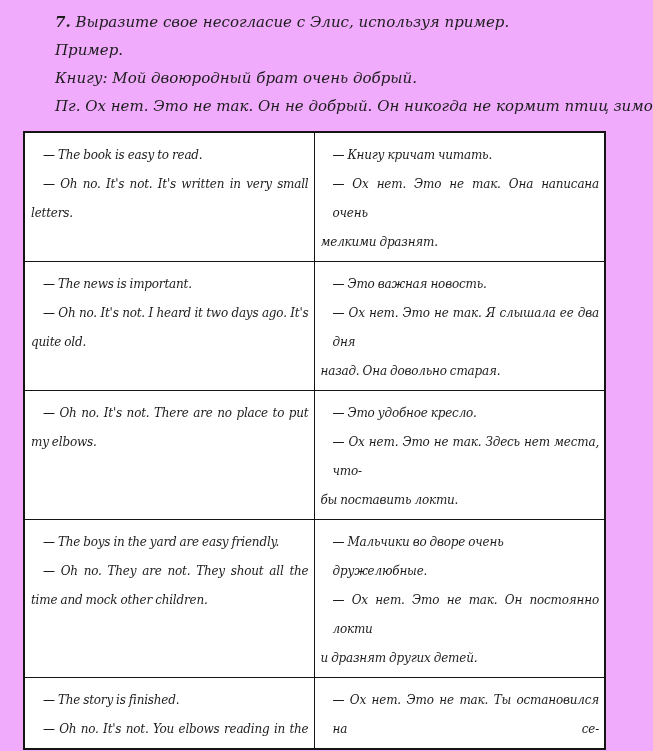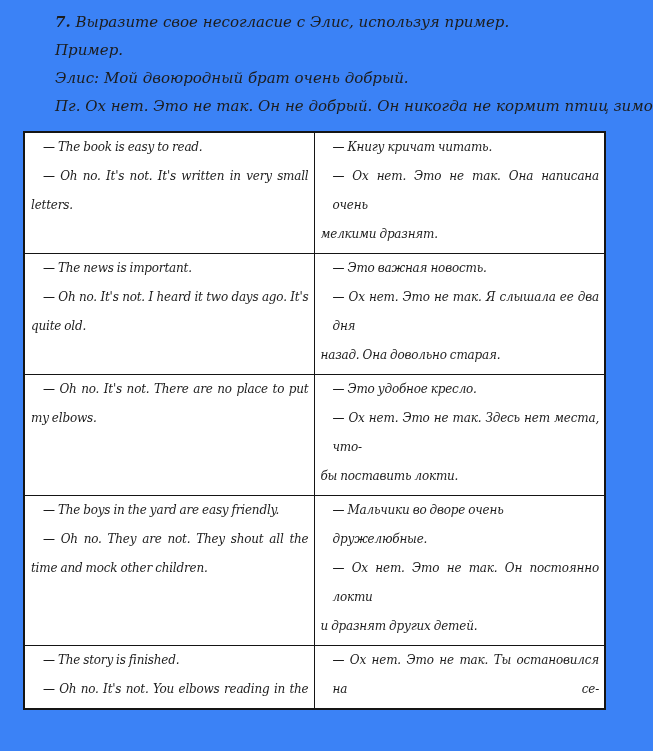--- a/index.html
+++ b/index.html
@@ -1,20 +1,20 @@
 <!DOCTYPE html>
 <html><head>
 <meta charset="utf-8">
 <style>
   html, body { margin:0; padding:0; background:#ffffff; }
   #page {
     position: relative;
     width: 653px;
     height: 751px;
-    background: #3b82f6;
+    background: #f0abfc;
     font-family: "DejaVu Serif", serif;
     font-style: italic;
     color: #1c1c1c;
     overflow: hidden;
   }
   
   .header { padding: 13px 30px 0 55px; }
   .h-line {
     margin: 0 0 9px 0;
     font-size: 15px;
@@ -33,21 +33,21 @@
     background: #ffffff;
   }
   .row {
     display: flex;
     border-bottom: 1.5px solid #151515;
   }
   .row:last-child { border-bottom: none; }
   .cell {
     width: 50%;
     box-sizing: border-box;
-    padding: 0 5px 4px 6px;
+    padding: 8px 5px 4px 6px;
     overflow: hidden;
   }
   .cell.en { border-right: 1.5px solid #151515; }
   .line {
     font-size: 12px;
     line-height: 29px;
     letter-spacing: -0.2px;
     word-spacing: -0.5px;
     overflow: hidden;
   }
@@ -55,21 +55,21 @@
   .line.just { text-align: justify; text-align-last: justify; }
 </style>
 </head>
 <body>
 
 <div id="page">
 
   <div class="header">
     <p class="h-line"><span class="num">7.</span> <span>Выразите свое несогласие с Элис, используя пример.</span></p>
     <p class="h-line">Пример.</p>
-    <p class="h-line"><span>Элис:</span> <span>Мой двоюродный брат очень добрый.</span></p>
+    <p class="h-line"><span>Книгу:</span> <span>Мой двоюродный брат очень добрый.</span></p>
     <p class="h-line"><span>Пг.</span> <span>Ох нет. Это не так. Он не добрый. Он никогда не кормит птиц зимой.</span></p>
   </div>
 
   <div class="table">
       <div class="row">
         <div class="cell en">
           <div class="line indent">— The book is easy to read.</div>
           <div class="line indent just">— Oh no. It's not. It's written in very small</div>
           <div class="line">letters.</div>
         </div>

